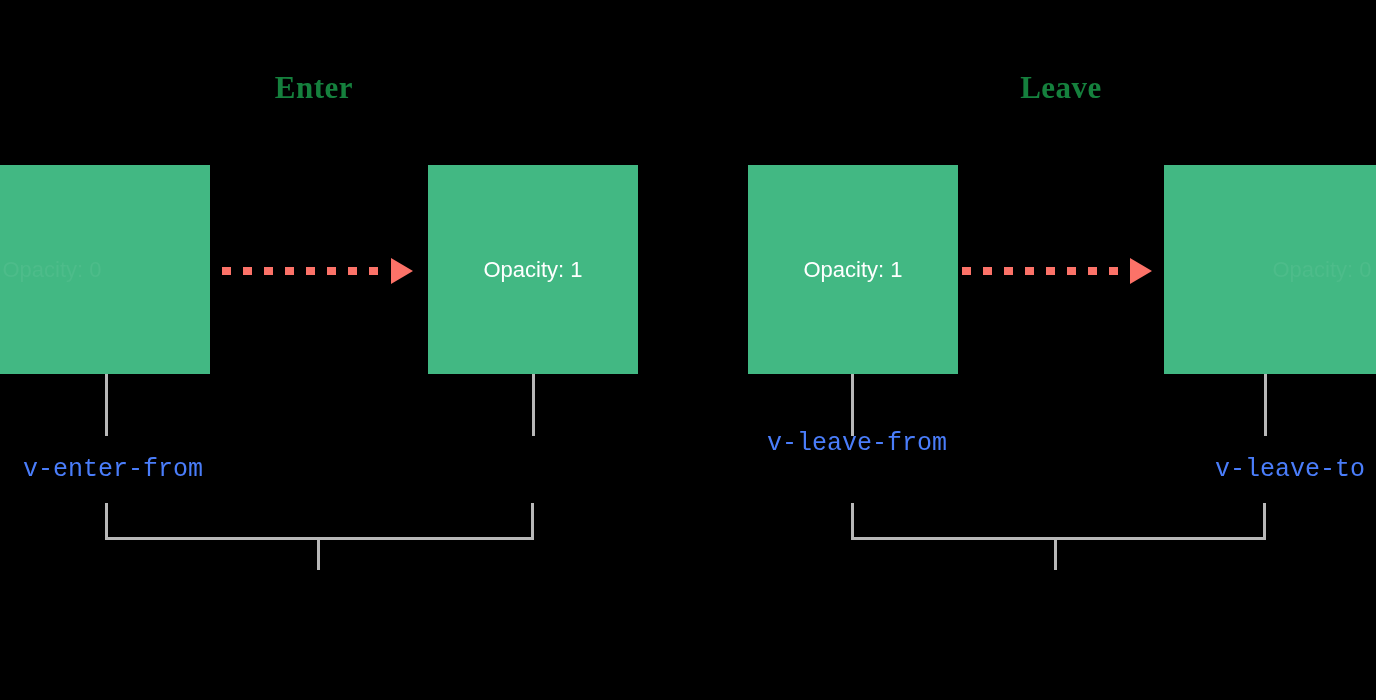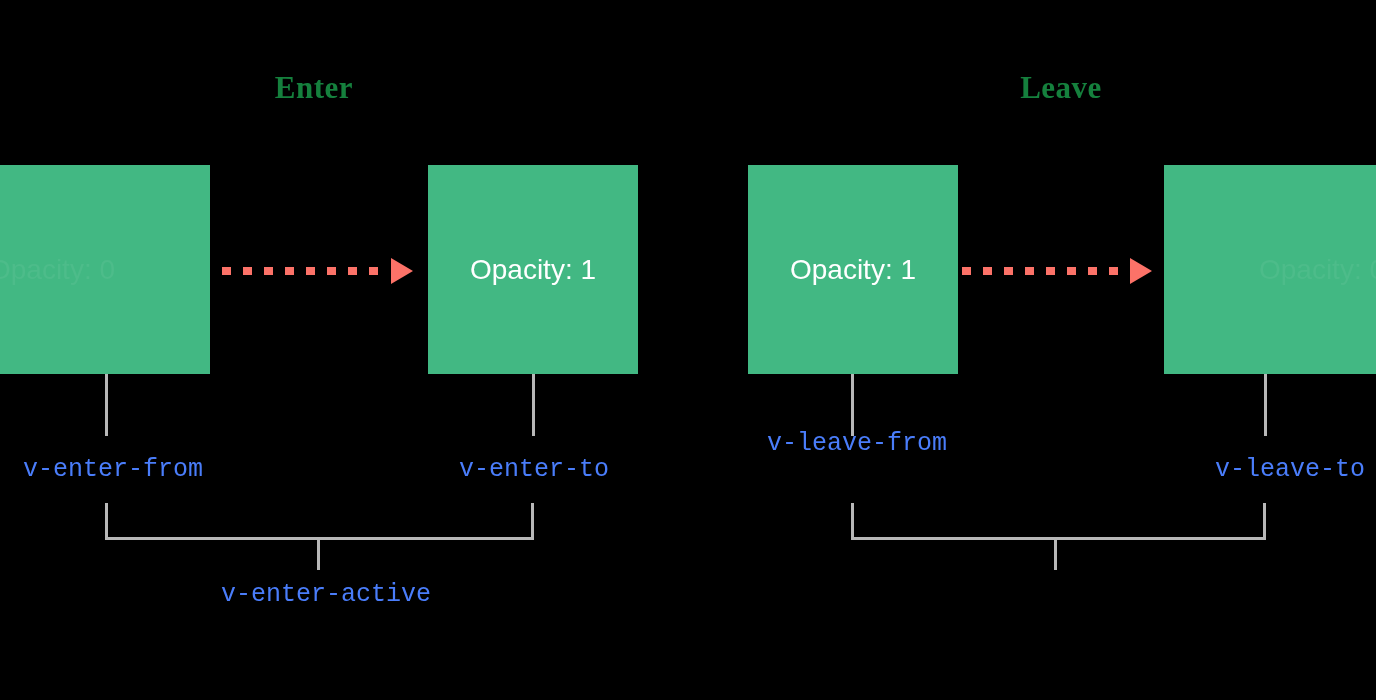--- a/index.html
+++ b/index.html
@@ -33,21 +33,21 @@
   
   .state-box {
     position: absolute;
     background: #42b883;
     display: flex;
     align-items: center;
     justify-content: center;
   }
   .state-box-label {
     font-family: "Liberation Sans", sans-serif;
-    font-size: 28px;
+    font-size: 22px;
     color: #ffffff;
     white-space: nowrap;
   }
   .state-box.faded .state-box-label {
     color: rgba(255, 255, 255, 0.06);
   }
 
   
   .arrow {
     position: absolute;
@@ -115,28 +115,26 @@
   </div>
 
   <div class="state-box" style="left:428px; top:165px; width:210px; height:209px;">
     <span class="state-box-label">Opacity: 1</span>
   </div>
 
   <div class="v-line" style="left:105px; top:374px; height:62px;"></div>
   <div class="v-line" style="left:532px; top:374px; height:62px;"></div>
 
   <div class="class-label" style="left:113px; top:455px;text-align:center;">v-enter-from</div>
-  <div class="class-label" style="left:534px; top:455px;">v-enter-to</div>
 
   <div class="v-line" style="left:105px; top:503px; height:37px;"></div>
   <div class="v-line" style="left:531px; top:503px; height:37px;"></div>
   <div class="h-line" style="left:105px; top:537px; width:429px;"></div>
   <div class="v-line" style="left:317px; top:537px; height:33px;"></div>
 
-  <div class="class-label" style="left:326px; top:580px;">v-enter-active</div>
 
   <div class="phase-title" style="left:1061px; top:70px;">Leave</div>
 
   <div class="state-box" style="left:748px; top:165px; width:210px; height:209px;">
     <span class="state-box-label">Opacity: 1</span>
   </div>
 
   <div class="arrow" style="left:962px; top:265px; width:190px;">
     <div class="arrow-line"></div>
     <div class="arrow-head"></div>

